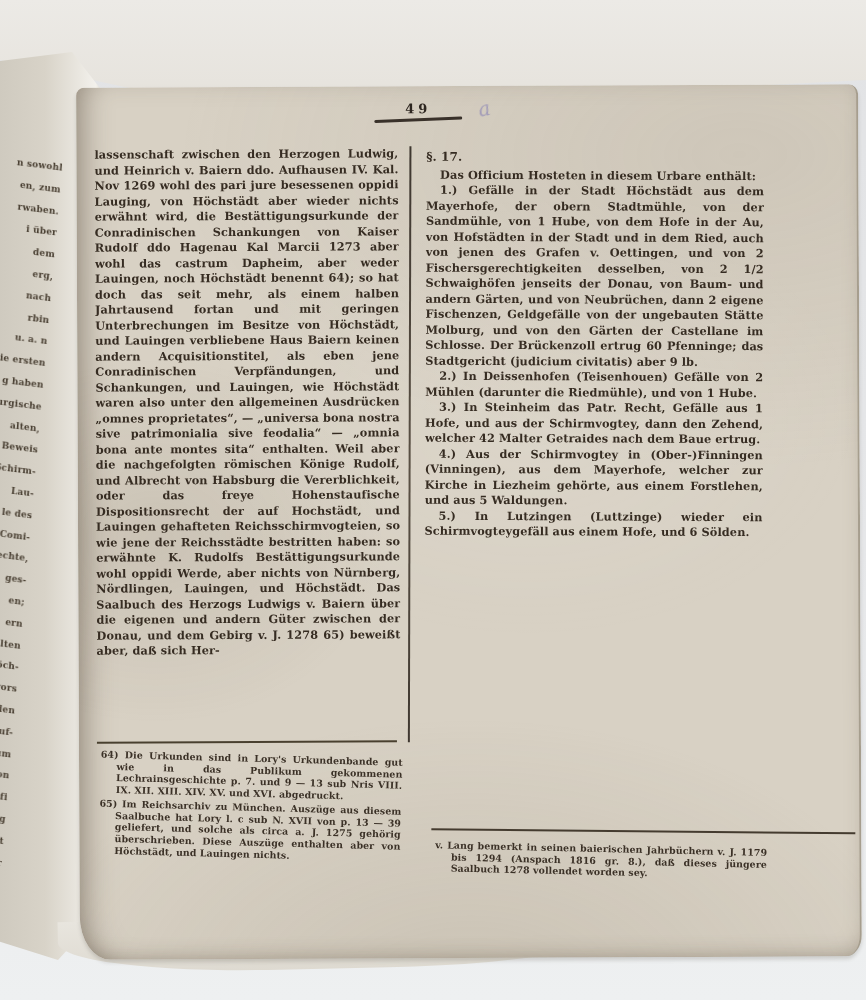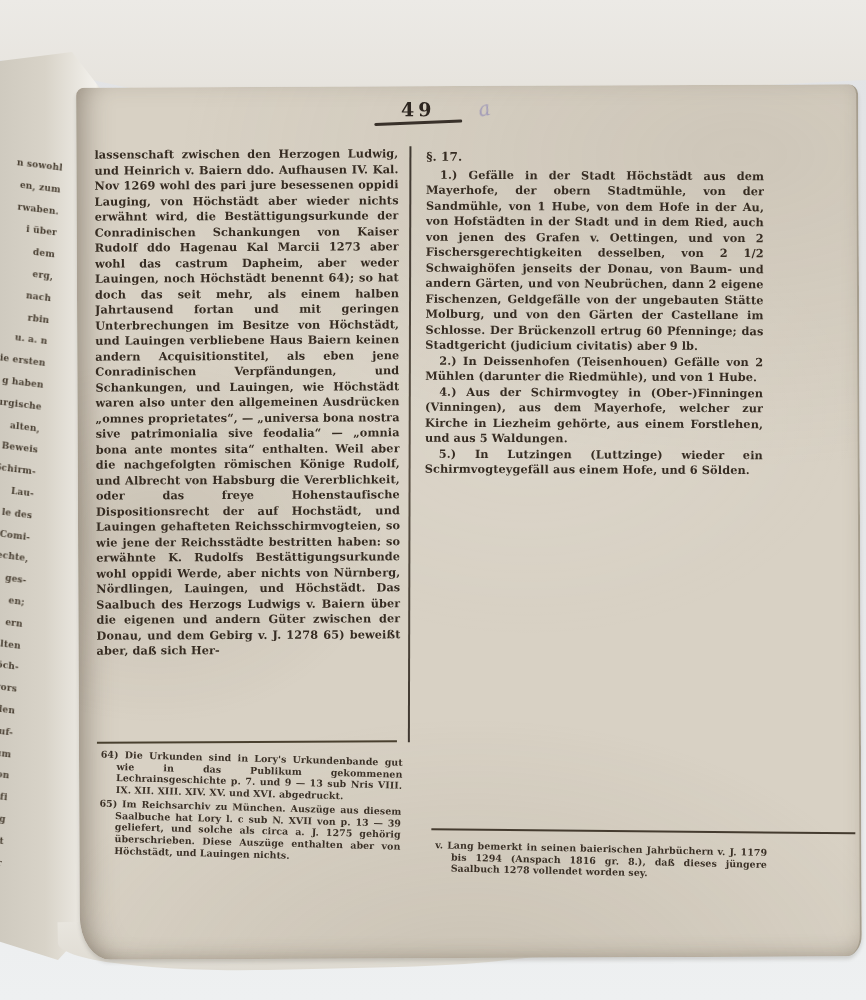--- a/index.html
+++ b/index.html
@@ -51,21 +51,21 @@
     background:
       radial-gradient(120% 60% at 85% 8%,rgba(158,148,132,.16),transparent 60%),
       radial-gradient(90% 50% at 50% 105%,rgba(148,138,120,.20),transparent 65%),
       radial-gradient(42% 30% at 10% 52%,rgba(108,94,76,.12),transparent 70%),
       radial-gradient(70% 42% at 58% 38%,rgba(255,255,250,.10),transparent 60%);
   }
   .pagenum-wrap{
     position:absolute;left:282px;top:12px;width:120px;text-align:center;
   }
   .pagenum{
-    display:inline-block;font-size:19px;font-weight:bold;color:#2d2620;
+    display:inline-block;font-size:13px;font-weight:bold;color:#2d2620;
     letter-spacing:4px;
   }
   .pagenum-rule{
     width:88px;height:2.6px;background:#39312a;margin:1px auto 0;
     transform:rotate(-2deg);border-radius:2px;
   }
   .hand-mark{
     position:absolute;right:-12px;top:-1px;font-size:20px;font-style:italic;
     color:#8f89b6;opacity:.7;transform:rotate(-12deg);filter:blur(.3px);
   }
@@ -174,23 +174,25 @@
     </div>
 
     <div class="col-left">
       <p>lassenschaft zwischen den Herzogen Ludwig, und Heinrich v. Baiern ddo. Aufhausen IV. Kal. Nov 1269 wohl des pari jure besessenen oppidi Lauging, von Höchstädt aber wieder nichts erwähnt wird, die Bestättigungsurkunde der Conradinischen Schankungen von Kaiser Rudolf ddo Hagenau Kal Marcii 1273 aber wohl das castrum Dapheim, aber weder Lauingen, noch Höchstädt benennt 64); so hat doch das seit mehr, als einem halben Jahrtausend fortan und mit geringen Unterbrechungen im Besitze von Höchstädt, und Lauingen verbliebene Haus Baiern keinen andern Acquisitionstitel, als eben jene Conradinischen Verpfändungen, und Schankungen, und Lauingen, wie Höchstädt waren also unter den allgemeinen Ausdrücken „omnes proprietates“, — „universa bona nostra sive patrimonialia sive feodalia“ — „omnia bona ante montes sita“ enthalten. Weil aber die nachgefolgten römischen Könige Rudolf, und Albrecht von Habsburg die Vererblichkeit, oder das freye Hohenstaufische Dispositionsrecht der auf Hochstädt, und Lauingen gehafteten Reichsschirmvogteien, so wie jene der Reichsstädte bestritten haben: so erwähnte K. Rudolfs Bestättigungsurkunde wohl oppidi Werde, aber nichts von Nürnberg, Nördlingen, Lauingen, und Höchstädt. Das Saalbuch des Herzogs Ludwigs v. Baiern über die eigenen und andern Güter zwischen der Donau, und dem Gebirg v. J. 1278 65) beweißt aber, daß sich Her-</p>
     </div>
 
     <div class="divider"></div>
 
     <div class="col-right">
       <p class="sec-num">§. 17.</p>
+      <p class="indent">Das Officium Hosteten in diesem Urbare enthält:</p>
       <div>
           <p class="indent">1.) Gefälle in der Stadt Höchstädt aus dem Mayerhofe, der obern Stadtmühle, von der Sandmühle, von 1 Hube, von dem Hofe in der Au, von Hofstädten in der Stadt und in dem Ried, auch von jenen des Grafen v. Oettingen, und von 2 Fischersgerechtigkeiten desselben, von 2 1/2 Schwaighöfen jenseits der Donau, von Baum- und andern Gärten, und von Neubrüchen, dann 2 eigene Fischenzen, Geldgefälle von der ungebauten Stätte Molburg, und von den Gärten der Castellane im Schlosse. Der Brückenzoll ertrug 60 Pfenninge; das Stadtgericht (judicium civitatis) aber 9 lb.</p>
           <p class="indent">2.) In Deissenhofen (Teisenhouen) Gefälle von 2 Mühlen (darunter die Riedmühle), und von 1 Hube.</p>
+          <p class="indent">3.) In Steinheim das Patr. Recht, Gefälle aus 1 Hofe, und aus der Schirmvogtey, dann den Zehend, welcher 42 Malter Getraides nach dem Baue ertrug.</p>
           <p class="indent">4.) Aus der Schirmvogtey in (Ober-)Finningen (Vinningen), aus dem Mayerhofe, welcher zur Kirche in Liezheim gehörte, aus einem Forstlehen, und aus 5 Waldungen.</p>
           <p class="indent">5.) In Lutzingen (Luttzinge) wieder ein Schirmvogteygefäll aus einem Hofe, und 6 Sölden.</p>
         </div>
     </div>
 
     <div class="fn-sep-left"></div>
     <div class="fn-left">
         <p>64) Die Urkunden sind in Lory's Urkundenbande gut wie in das Publikum gekommenen Lechrainsgeschichte p. 7. und 9 — 13 sub Nris VIII. IX. XII. XIII. XIV. XV. und XVI. abgedruckt.</p>
         <p>65) Im Reichsarchiv zu München. Auszüge aus diesem Saalbuche hat Lory l. c sub N. XVII von p. 13 — 39 geliefert, und solche als circa a. J. 1275 gehörig überschrieben. Diese Auszüge enthalten aber von Höchstädt, und Lauingen nichts.</p>
       </div>

